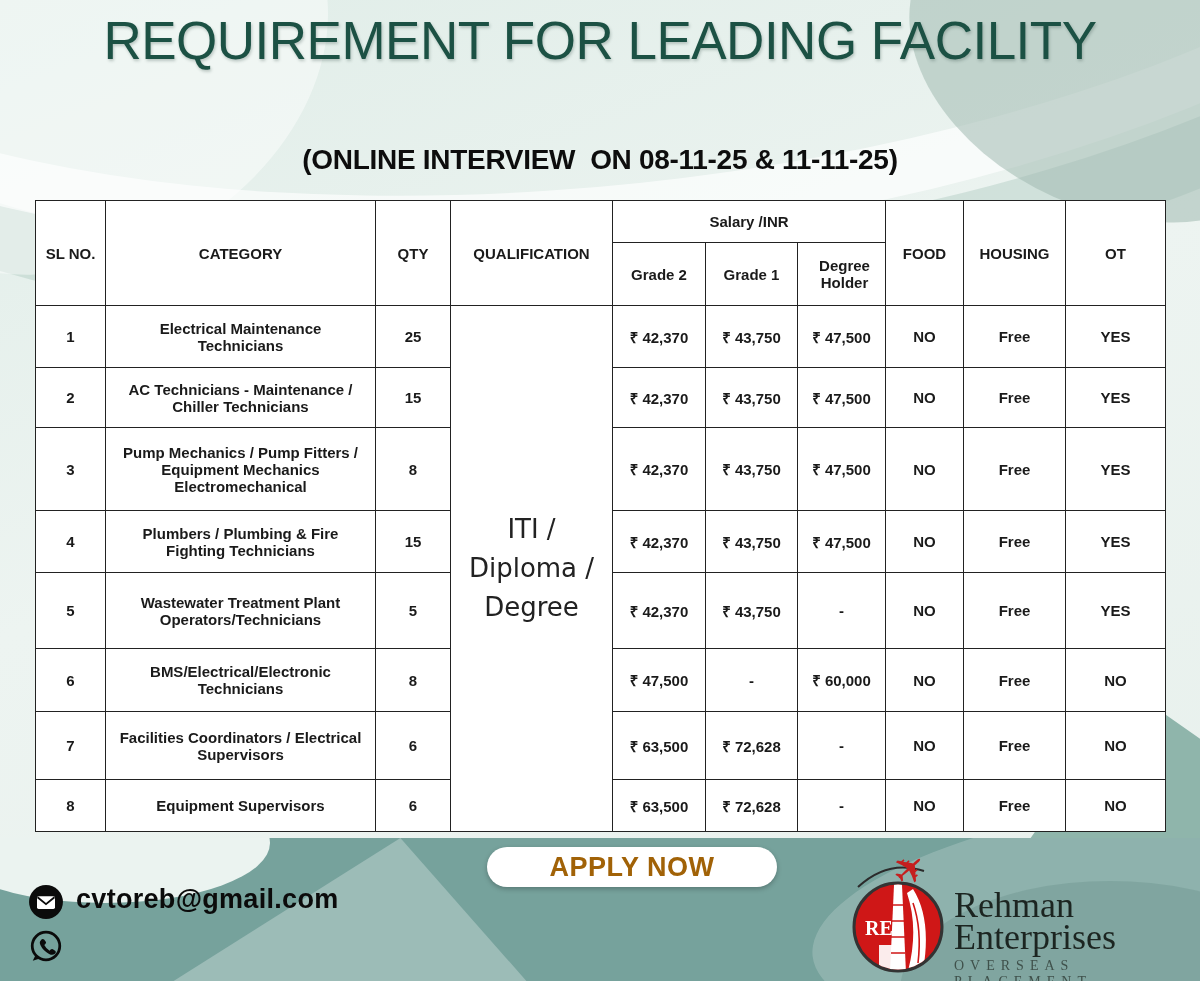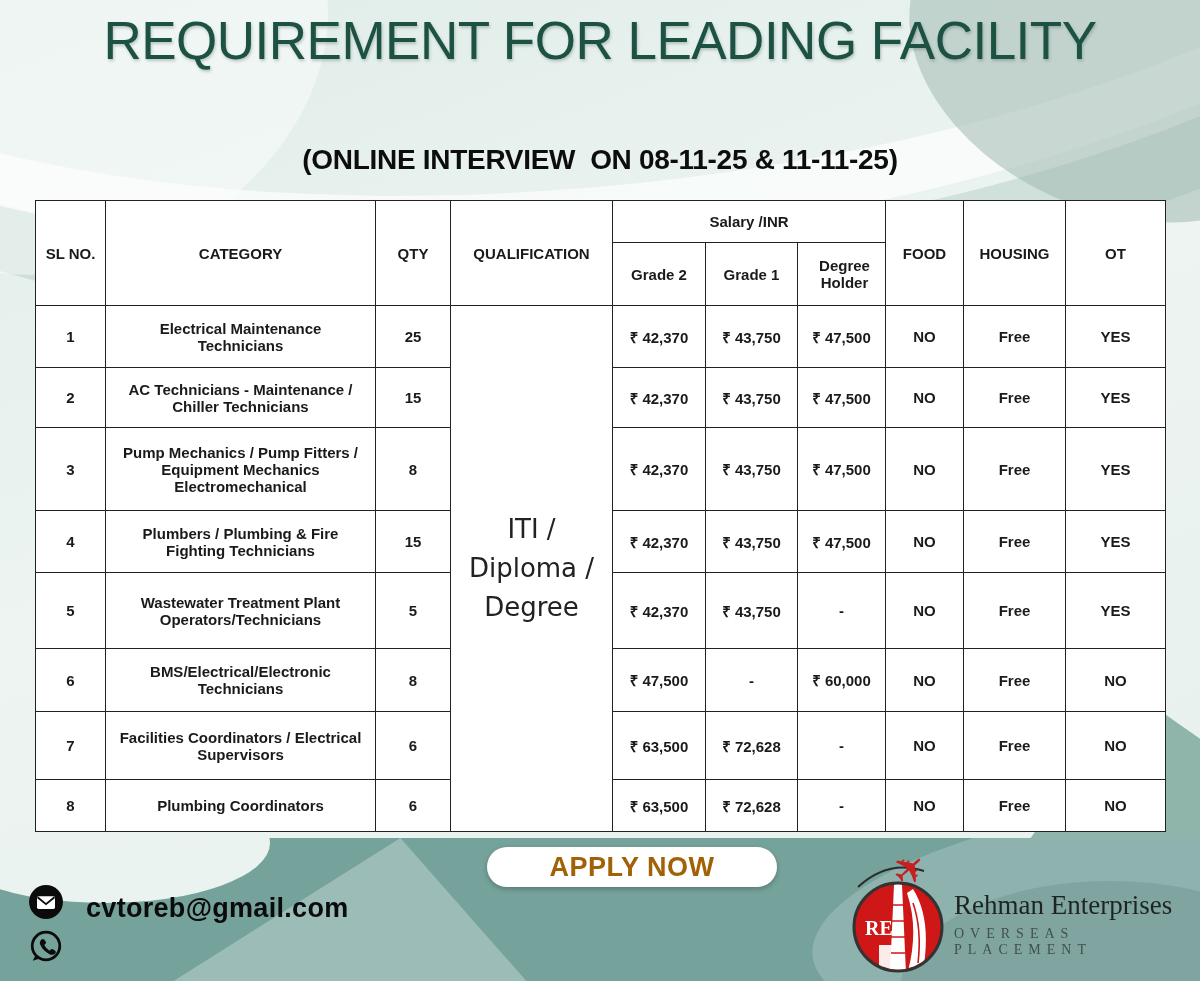--- a/index.html
+++ b/index.html
@@ -50,27 +50,27 @@
   .r4{height:76px;} .r5{height:63px;} .r6{height:68px;} .r7{height:52px;}
 
   
   .apply{ position:absolute; left:487px; top:847px; width:290px; height:40px; z-index:3;
     background:#ffffff; border:none; border-radius:22px; box-shadow:0 2px 5px rgba(0,0,0,0.25);
     color:#a16207; font-family:"Liberation Sans", sans-serif; font-weight:bold; font-size:27px;
     letter-spacing:0.5px; line-height:38px; text-align:center; cursor:pointer; }
 
   
   .contact{ position:absolute; left:28px; top:884px; z-index:3; }
-  .c-row{ display:flex; align-items:flex-end; gap:22px; height:40px; margin-bottom:4px; }
+  .c-row{ display:flex; align-items:flex-start; gap:12px; height:40px; margin-bottom:4px; }
   .c-text{ font-size:27px; font-weight:bold; color:#0b0b0b; letter-spacing:0.3px; }
 
   
   .logo{ position:absolute; left:850px; top:843px; z-index:3; display:flex; }
   .logo-text{ margin-left:4px; margin-top:46px; }
-  .logo-name{ font-family:"Liberation Serif", serif; font-size:27px; color:#1c2521; line-height:32px; }
+  .logo-name{ font-family:"Liberation Serif", serif; font-size:36px; color:#1c2521; line-height:32px; }
   .logo-tag{ font-family:"Liberation Serif", serif; font-size:14px; letter-spacing:6px;
     color:#3f514b; margin-top:5px; }
 </style>
 </head>
 <body>
 
 <div class="poster">
 
   <div class="swoosh-sage"></div>
   <div class="swoosh-white"></div>
@@ -189,21 +189,21 @@
         <td>6</td>
         <td>₹ 63,500</td>
         <td>₹ 72,628</td>
         <td>-</td>
         <td>NO</td>
         <td>Free</td>
         <td>NO</td>
       </tr>
       <tr class="r7">
         <td>8</td>
-        <td class="c-cat">Plumbing Coordinators</td>
+        <td class="c-cat">Equipment Supervisors</td>
         <td>6</td>
         <td>₹ 63,500</td>
         <td>₹ 72,628</td>
         <td>-</td>
         <td>NO</td>
         <td>Free</td>
         <td>NO</td>
       </tr>
     </tbody>
   </table>

